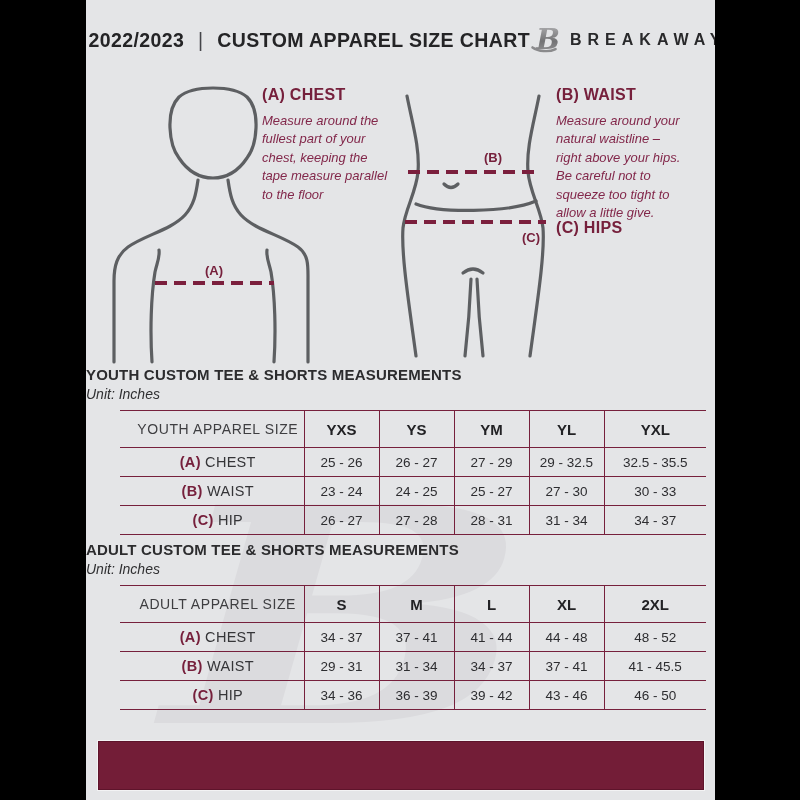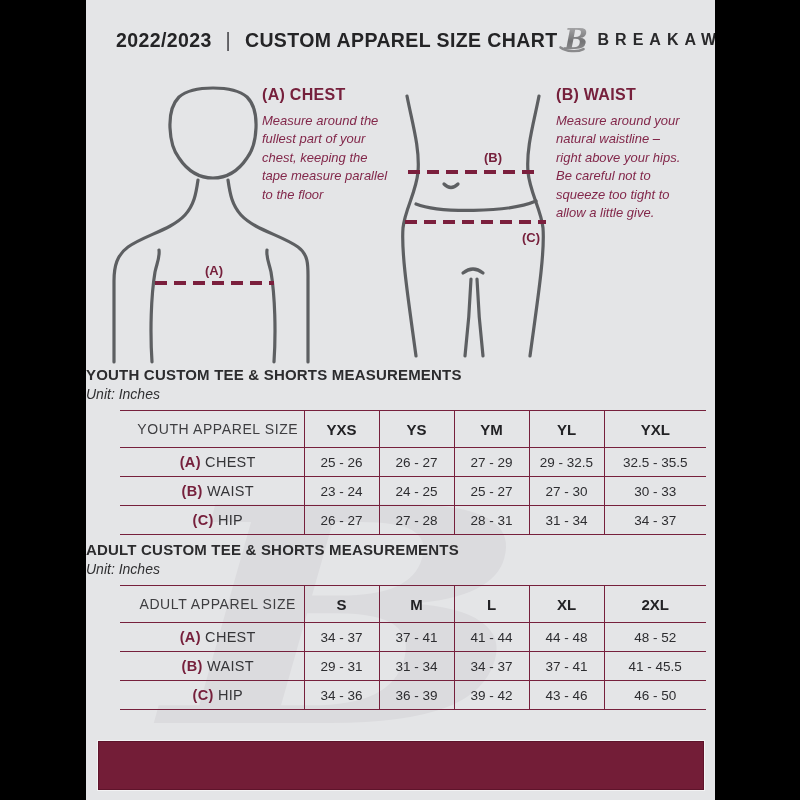--- a/index.html
+++ b/index.html
@@ -8,21 +8,21 @@
 
   .page { position:absolute; left:86px; top:0; width:629px; height:800px;
           background:#e4e5e7; overflow:hidden; }
 
   .watermark { position:absolute; left:78px; top:468px; z-index:0;
                font-family:"DejaVu Serif",serif; font-style:italic; font-weight:bold;
                font-size:300px; line-height:1; color:#dbdbde;
                transform:scaleX(1.45); transform-origin:left top; }
 
   .hdr { position:absolute; top:22px; left:30px; right:16px; z-index:2;
-         display:flex; justify-content:flex-start; align-items:center; }
+         display:flex; justify-content:center; align-items:center; }
   .hdr-title { font-size:19.5px; font-weight:bold; letter-spacing:.4px;
                color:#242426; white-space:nowrap; }
   .hdr-sep { font-weight:normal; color:#45454a; margin:0 8px; }
   .brand { display:flex; align-items:center; gap:7px; }
   .logo { width:33px; height:36px; }
   .brand-name { font-size:16px; font-weight:bold; letter-spacing:6px; color:#29292b; }
 
   .fig { position:absolute; z-index:1; }
   .fig-chest { left:25px;  top:84px; width:200px; height:280px; }
   .fig-hips  { left:307px; top:92px; width:160px; height:272px; }
@@ -130,20 +130,21 @@
     <h3>(B) WAIST</h3>
     <p>Measure around your
 natural waistline –
 right above your hips.
 Be careful not to
 squeeze too tight to
 allow a little give.</p>
   </div>
 
   <div class="guide guide-hips">
+    <h3>(C) HIPS</h3>
   </div>
 
   <div class="tbl-title t-youth-title">YOUTH CUSTOM TEE &amp; SHORTS MEASUREMENTS</div>
   <div class="tbl-unit t-youth-unit">Unit: Inches</div>
 
   <table class="size-table tbl-youth">
     <colgroup>
         <col class="c0">
         <col class="c1">
         <col class="c1">

